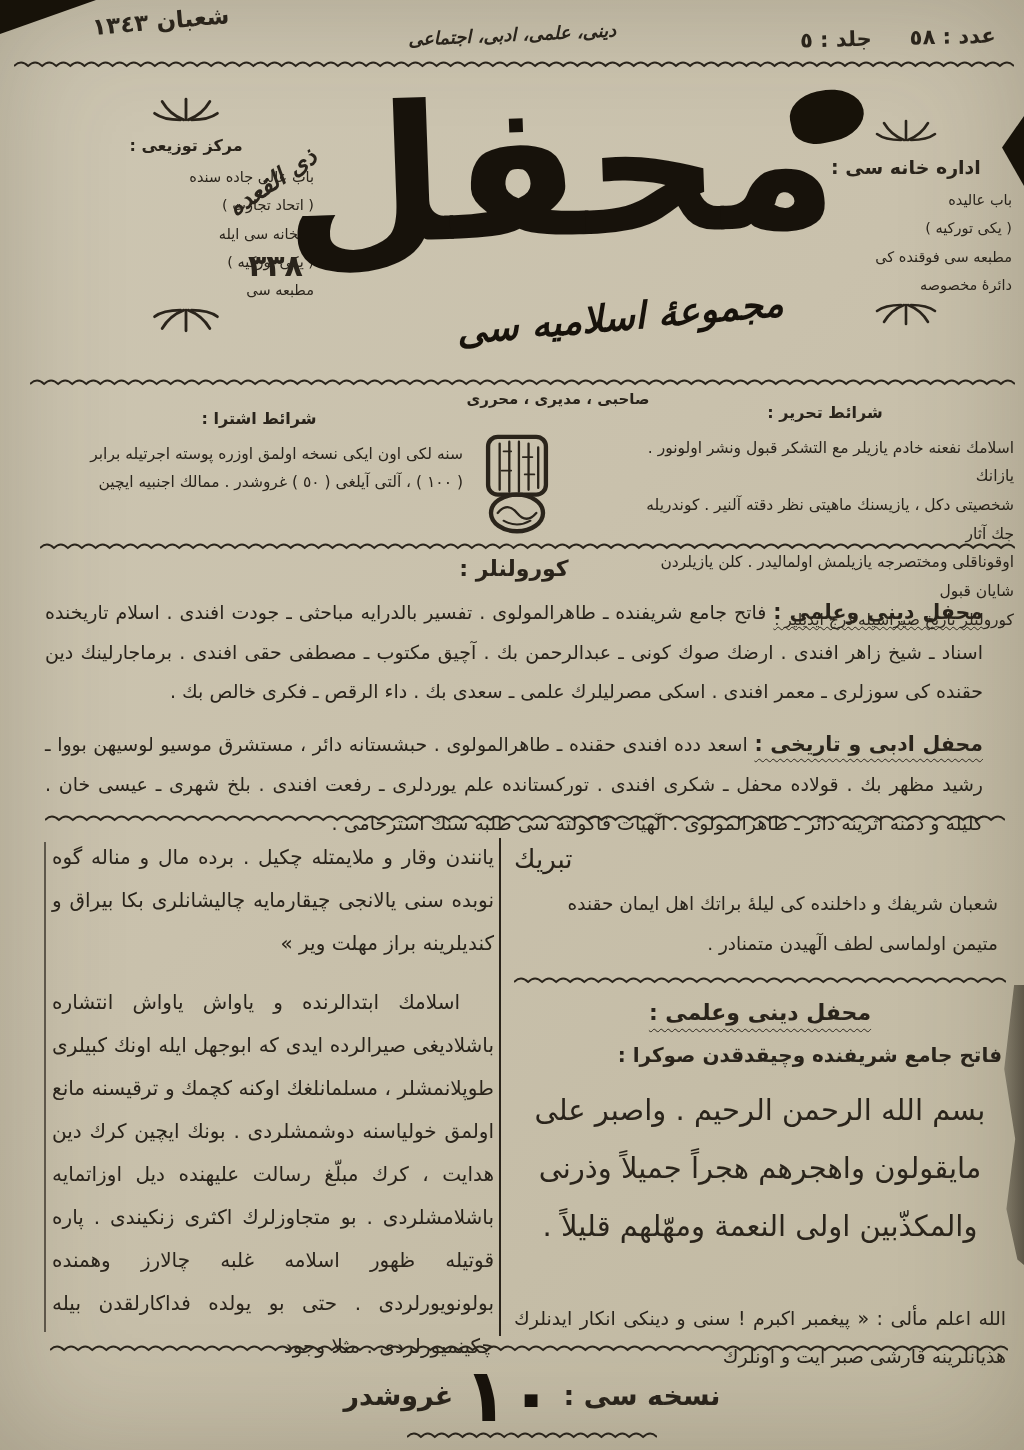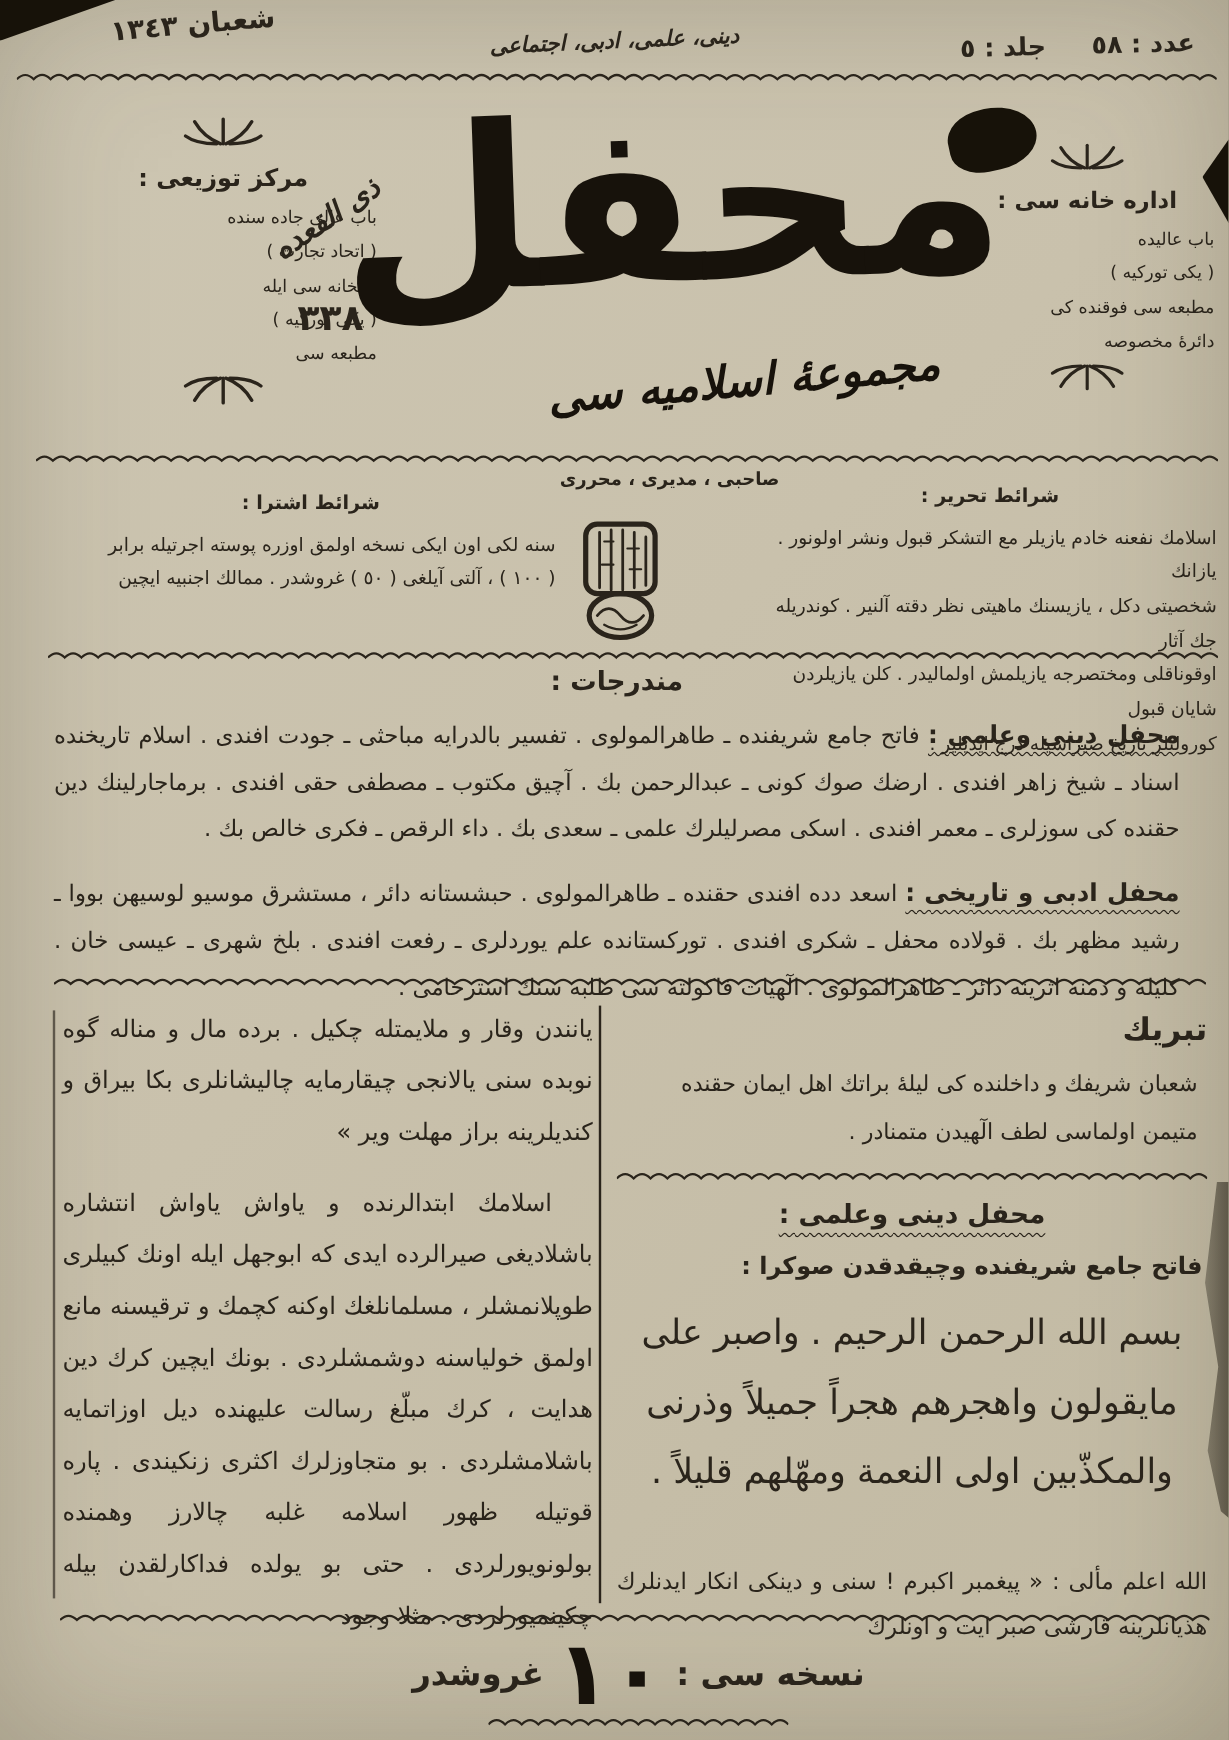--- a/index.html
+++ b/index.html
@@ -23,21 +23,21 @@
   .abs{position:absolute;}
   .wavy{display:block;height:10px;}
   .wavy svg{display:block;}
   
   .hdr{font-weight:bold;white-space:nowrap;}
   .hdr-issue{top:26px;right:28px;display:flex;gap:38px;font-size:21px;transform:rotate(-1.5deg);}
   .hdr-tagline{top:24px;left:408px;font-size:18px;font-style:italic;transform:rotate(-2.5deg);}
   .hdr-date{top:8px;left:92px;font-size:23px;transform:rotate(-5deg);}
   
   .mast-box{text-align:center;}
-  .mast-box .bx-head{font-weight:bold;font-size:20px;margin:10px 0 8px;}
+  .mast-box .bx-head{font-weight:bold;font-size:16px;margin:10px 0 8px;}
   .mast-box .bx-line{font-size:14.5px;line-height:1.95;text-align:right;}
   .orn{display:inline-block;}
   .orn.flip{transform:scaleY(-1);}
   
   .big-title{
     top:30px;left:280px;width:560px;height:300px;
     font-size:188px;line-height:280px;font-weight:800;
     text-align:center;color:var(--title-ink);
     transform:rotate(-2deg);
   }
@@ -54,21 +54,21 @@
   .seal{top:432px;left:468px;}
   
   .contents{top:556px;left:45px;width:938px;}
   .contents .c-head{text-align:center;font-weight:bold;font-size:22px;margin-bottom:10px;}
   .contents p{margin:0 0 12px;font-size:19px;line-height:2.05;text-align:justify;}
   .c-label{font-weight:bold;font-size:20.5px;text-decoration:underline;text-decoration-style:wavy;text-decoration-thickness:1.2px;text-underline-offset:7px;}
   
   .col-rule{left:499px;top:838px;width:2px;height:498px;background:var(--ink);}
   .left-margin-rule{left:44px;top:842px;width:2px;height:490px;background:var(--ink);opacity:.65;}
   .right-col{top:836px;left:514px;width:492px;}
-  .tebrik-head{text-align:right;font-size:26px;font-weight:bold;margin:8px 0 10px;}
+  .tebrik-head{text-align:left;font-size:26px;font-weight:normal;margin:8px 0 10px;}
   .tebrik-text{font-size:18.5px;line-height:2.15;padding:0 8px;}
   .sec-head{text-align:center;font-size:22px;font-weight:bold;margin:14px 0 18px;}
   .sec-head span{text-decoration:underline;text-decoration-style:wavy;text-decoration-thickness:1.2px;text-underline-offset:8px;}
   .lead-line{font-size:20px;font-weight:bold;text-align:right;padding-right:4px;margin-bottom:14px;}
   .quran{font-size:29px;line-height:2.0;text-align:center;font-weight:500;padding:0 4px;margin-bottom:10px;}
   .commentary{font-size:19px;line-height:2.05;text-align:justify;margin-top:44px;}
   .left-col{top:836px;left:52px;width:442px;}
   .left-col p{margin:0 0 16px;font-size:20px;line-height:2.15;text-align:justify;}
   .left-col p.indent{text-indent:34px;}
   
@@ -215,21 +215,21 @@
     <div class="t-line">كورولنلر تاريخ صيراسيله درج ايديلير .</div>
   </div>
 
   <span class="abs wavy dv3">
       <svg width="100%" height="10" viewBox="0 0 980 10" preserveAspectRatio="none">
         <path d="M0 6 q7 -7 14 0 q7 -7 14 0 q7 -7 14 0 q7 -7 14 0 q7 -7 14 0 q7 -7 14 0 q7 -7 14 0 q7 -7 14 0 q7 -7 14 0 q7 -7 14 0 q7 -7 14 0 q7 -7 14 0 q7 -7 14 0 q7 -7 14 0 q7 -7 14 0 q7 -7 14 0 q7 -7 14 0 q7 -7 14 0 q7 -7 14 0 q7 -7 14 0 q7 -7 14 0 q7 -7 14 0 q7 -7 14 0 q7 -7 14 0 q7 -7 14 0 q7 -7 14 0 q7 -7 14 0 q7 -7 14 0 q7 -7 14 0 q7 -7 14 0 q7 -7 14 0 q7 -7 14 0 q7 -7 14 0 q7 -7 14 0 q7 -7 14 0 q7 -7 14 0 q7 -7 14 0 q7 -7 14 0 q7 -7 14 0 q7 -7 14 0 q7 -7 14 0 q7 -7 14 0 q7 -7 14 0 q7 -7 14 0 q7 -7 14 0 q7 -7 14 0 q7 -7 14 0 q7 -7 14 0 q7 -7 14 0 q7 -7 14 0 q7 -7 14 0 q7 -7 14 0 q7 -7 14 0 q7 -7 14 0 q7 -7 14 0 q7 -7 14 0 q7 -7 14 0 q7 -7 14 0 q7 -7 14 0 q7 -7 14 0 q7 -7 14 0 q7 -7 14 0 q7 -7 14 0 q7 -7 14 0 q7 -7 14 0 q7 -7 14 0 q7 -7 14 0 q7 -7 14 0 q7 -7 14 0 q7 -7 14 0" fill="none" stroke="#2a241b" stroke-width="1.8"></path>
       </svg>
     </span>
 
   <div class="abs contents">
-    <div class="c-head">مندرجات :</div>
+    <div class="c-head">كورولنلر :</div>
     <p>
       <span class="c-label">محفل دينى وعلمى :</span>
       <span>فاتح جامع شريفنده ـ طاهرالمولوى . تفسير بالدرايه مباحثى ـ جودت افندى . اسلام تاريخنده اسناد ـ شيخ زاهر افندى . ارضك صوك كونى ـ عبدالرحمن بك . آچيق مكتوب ـ مصطفى حقى افندى . برماجارلينك دين حقنده كى سوزلرى ـ معمر افندى . اسكى مصرليلرك علمى ـ سعدى بك . داء الرقص ـ فكرى خالص بك .</span>
     </p>
     <p>
       <span class="c-label">محفل ادبى و تاريخى :</span>
       <span>اسعد دده افندى حقنده ـ طاهرالمولوى . حبشستانه دائر ، مستشرق موسيو لوسيهن بووا ـ رشيد مظهر بك . قولاده محفل ـ شكرى افندى . توركستانده علم يوردلرى ـ رفعت افندى . بلخ شهرى ـ عيسى خان . كليله و دمنه اثرينه دائر ـ طاهرالمولوى . الٓهيات فاكولته سى طلبه سنك استرحامى .</span>
     </p>
   </div>
 

